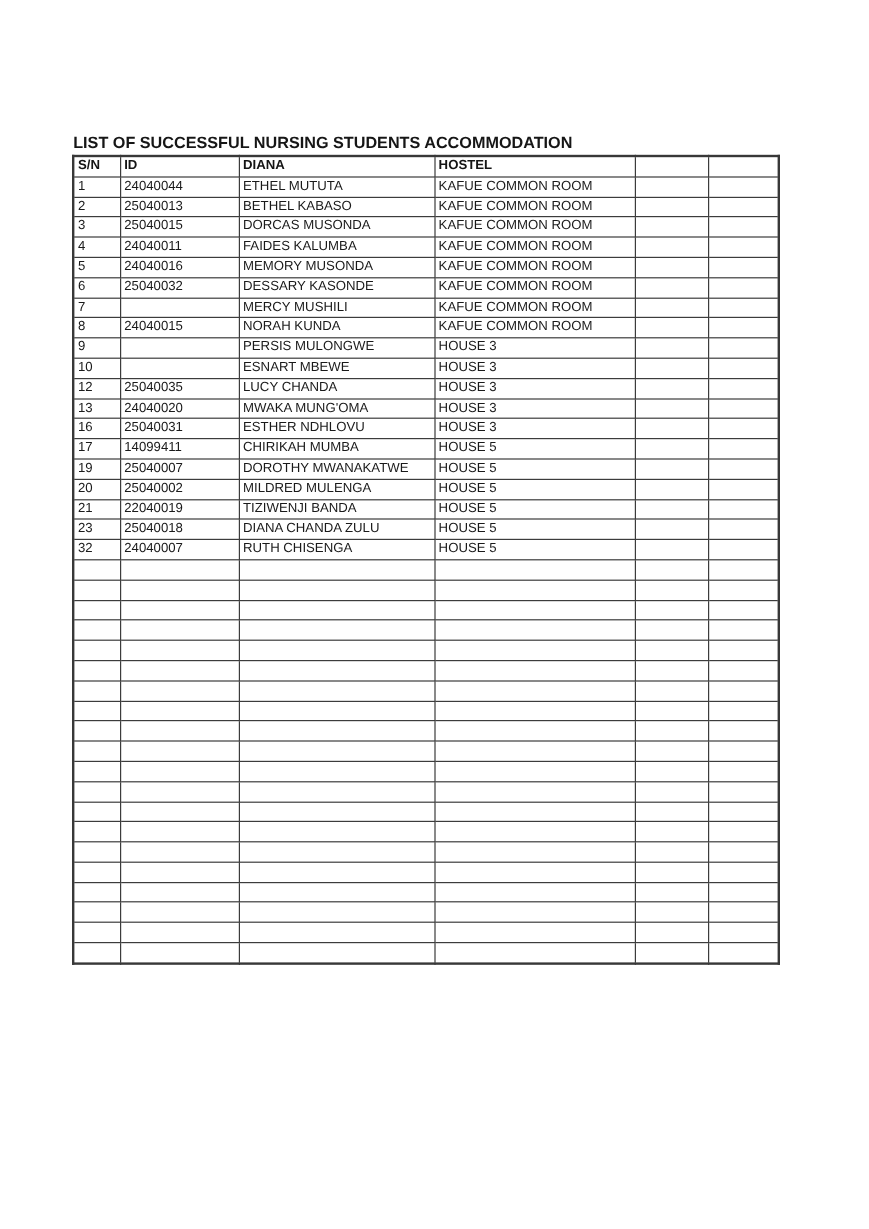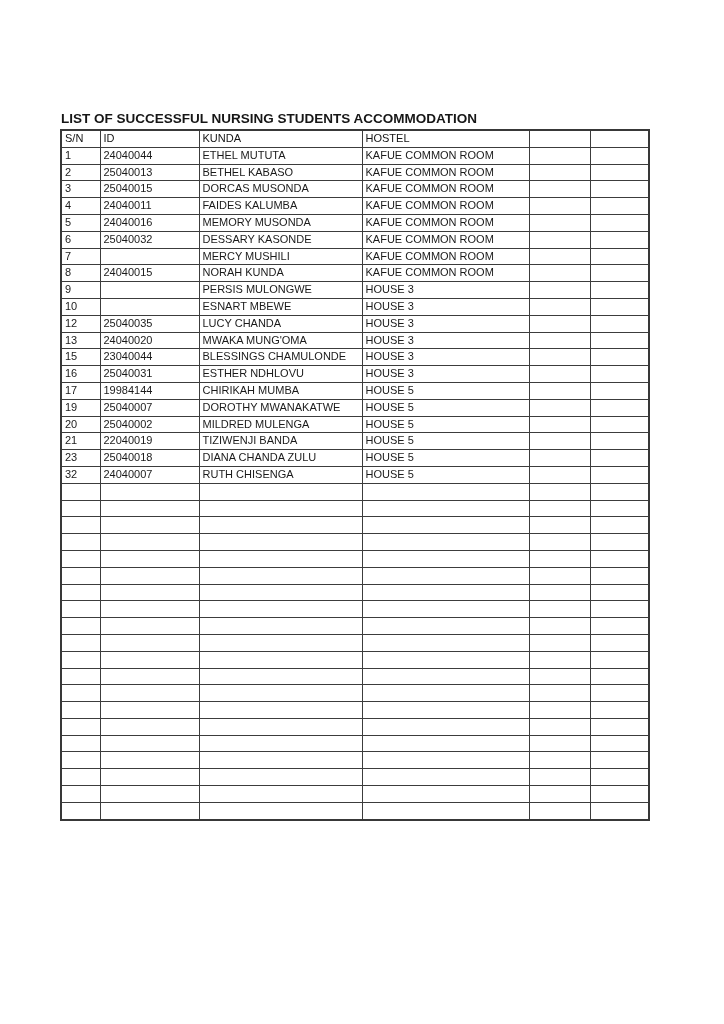--- a/index.html
+++ b/index.html
@@ -41,21 +41,21 @@
     font-size: 11px;
     line-height: 15.8px;
     height: 15.8px;
     white-space: nowrap;
     overflow: hidden;
     text-align: left;
     vertical-align: middle;
     color: #1a1a1a;
   }
   table.acc-table th {
-    font-weight: normal;
+    font-weight: bold;
     color: #141414;
   }
   col.c-sn     { width: 39px; }
   col.c-id     { width: 99px; }
   col.c-name   { width: 163px; }
   col.c-hostel { width: 167px; }
   col.c-x1     { width: 61px; }
   col.c-x2     { width: 59px; }
 </style>
 </head>
@@ -71,21 +71,21 @@
       <col class="c-id">
       <col class="c-name">
       <col class="c-hostel">
       <col class="c-x1">
       <col class="c-x2">
     </colgroup>
     <thead>
       <tr>
         <th>S/N</th>
         <th>ID</th>
-        <th>KUNDA</th>
+        <th>DIANA</th>
         <th>HOSTEL</th>
         <th></th>
         <th></th>
       </tr>
     </thead>
     <tbody>
         <tr>
           <td>1</td>
           <td>24040044</td>
           <td>ETHEL MUTUTA</td>
@@ -175,38 +175,30 @@
         </tr>
         <tr>
           <td>13</td>
           <td>24040020</td>
           <td>MWAKA MUNG'OMA</td>
           <td>HOUSE 3</td>
           <td></td>
           <td></td>
         </tr>
         <tr>
-          <td>15</td>
-          <td>23040044</td>
-          <td>BLESSINGS CHAMULONDE</td>
-          <td>HOUSE 3</td>
-          <td></td>
-          <td></td>
-        </tr>
-        <tr>
           <td>16</td>
           <td>25040031</td>
           <td>ESTHER NDHLOVU</td>
           <td>HOUSE 3</td>
           <td></td>
           <td></td>
         </tr>
         <tr>
           <td>17</td>
-          <td>19984144</td>
+          <td>14099411</td>
           <td>CHIRIKAH MUMBA</td>
           <td>HOUSE 5</td>
           <td></td>
           <td></td>
         </tr>
         <tr>
           <td>19</td>
           <td>25040007</td>
           <td>DOROTHY MWANAKATWE</td>
           <td>HOUSE 5</td>

